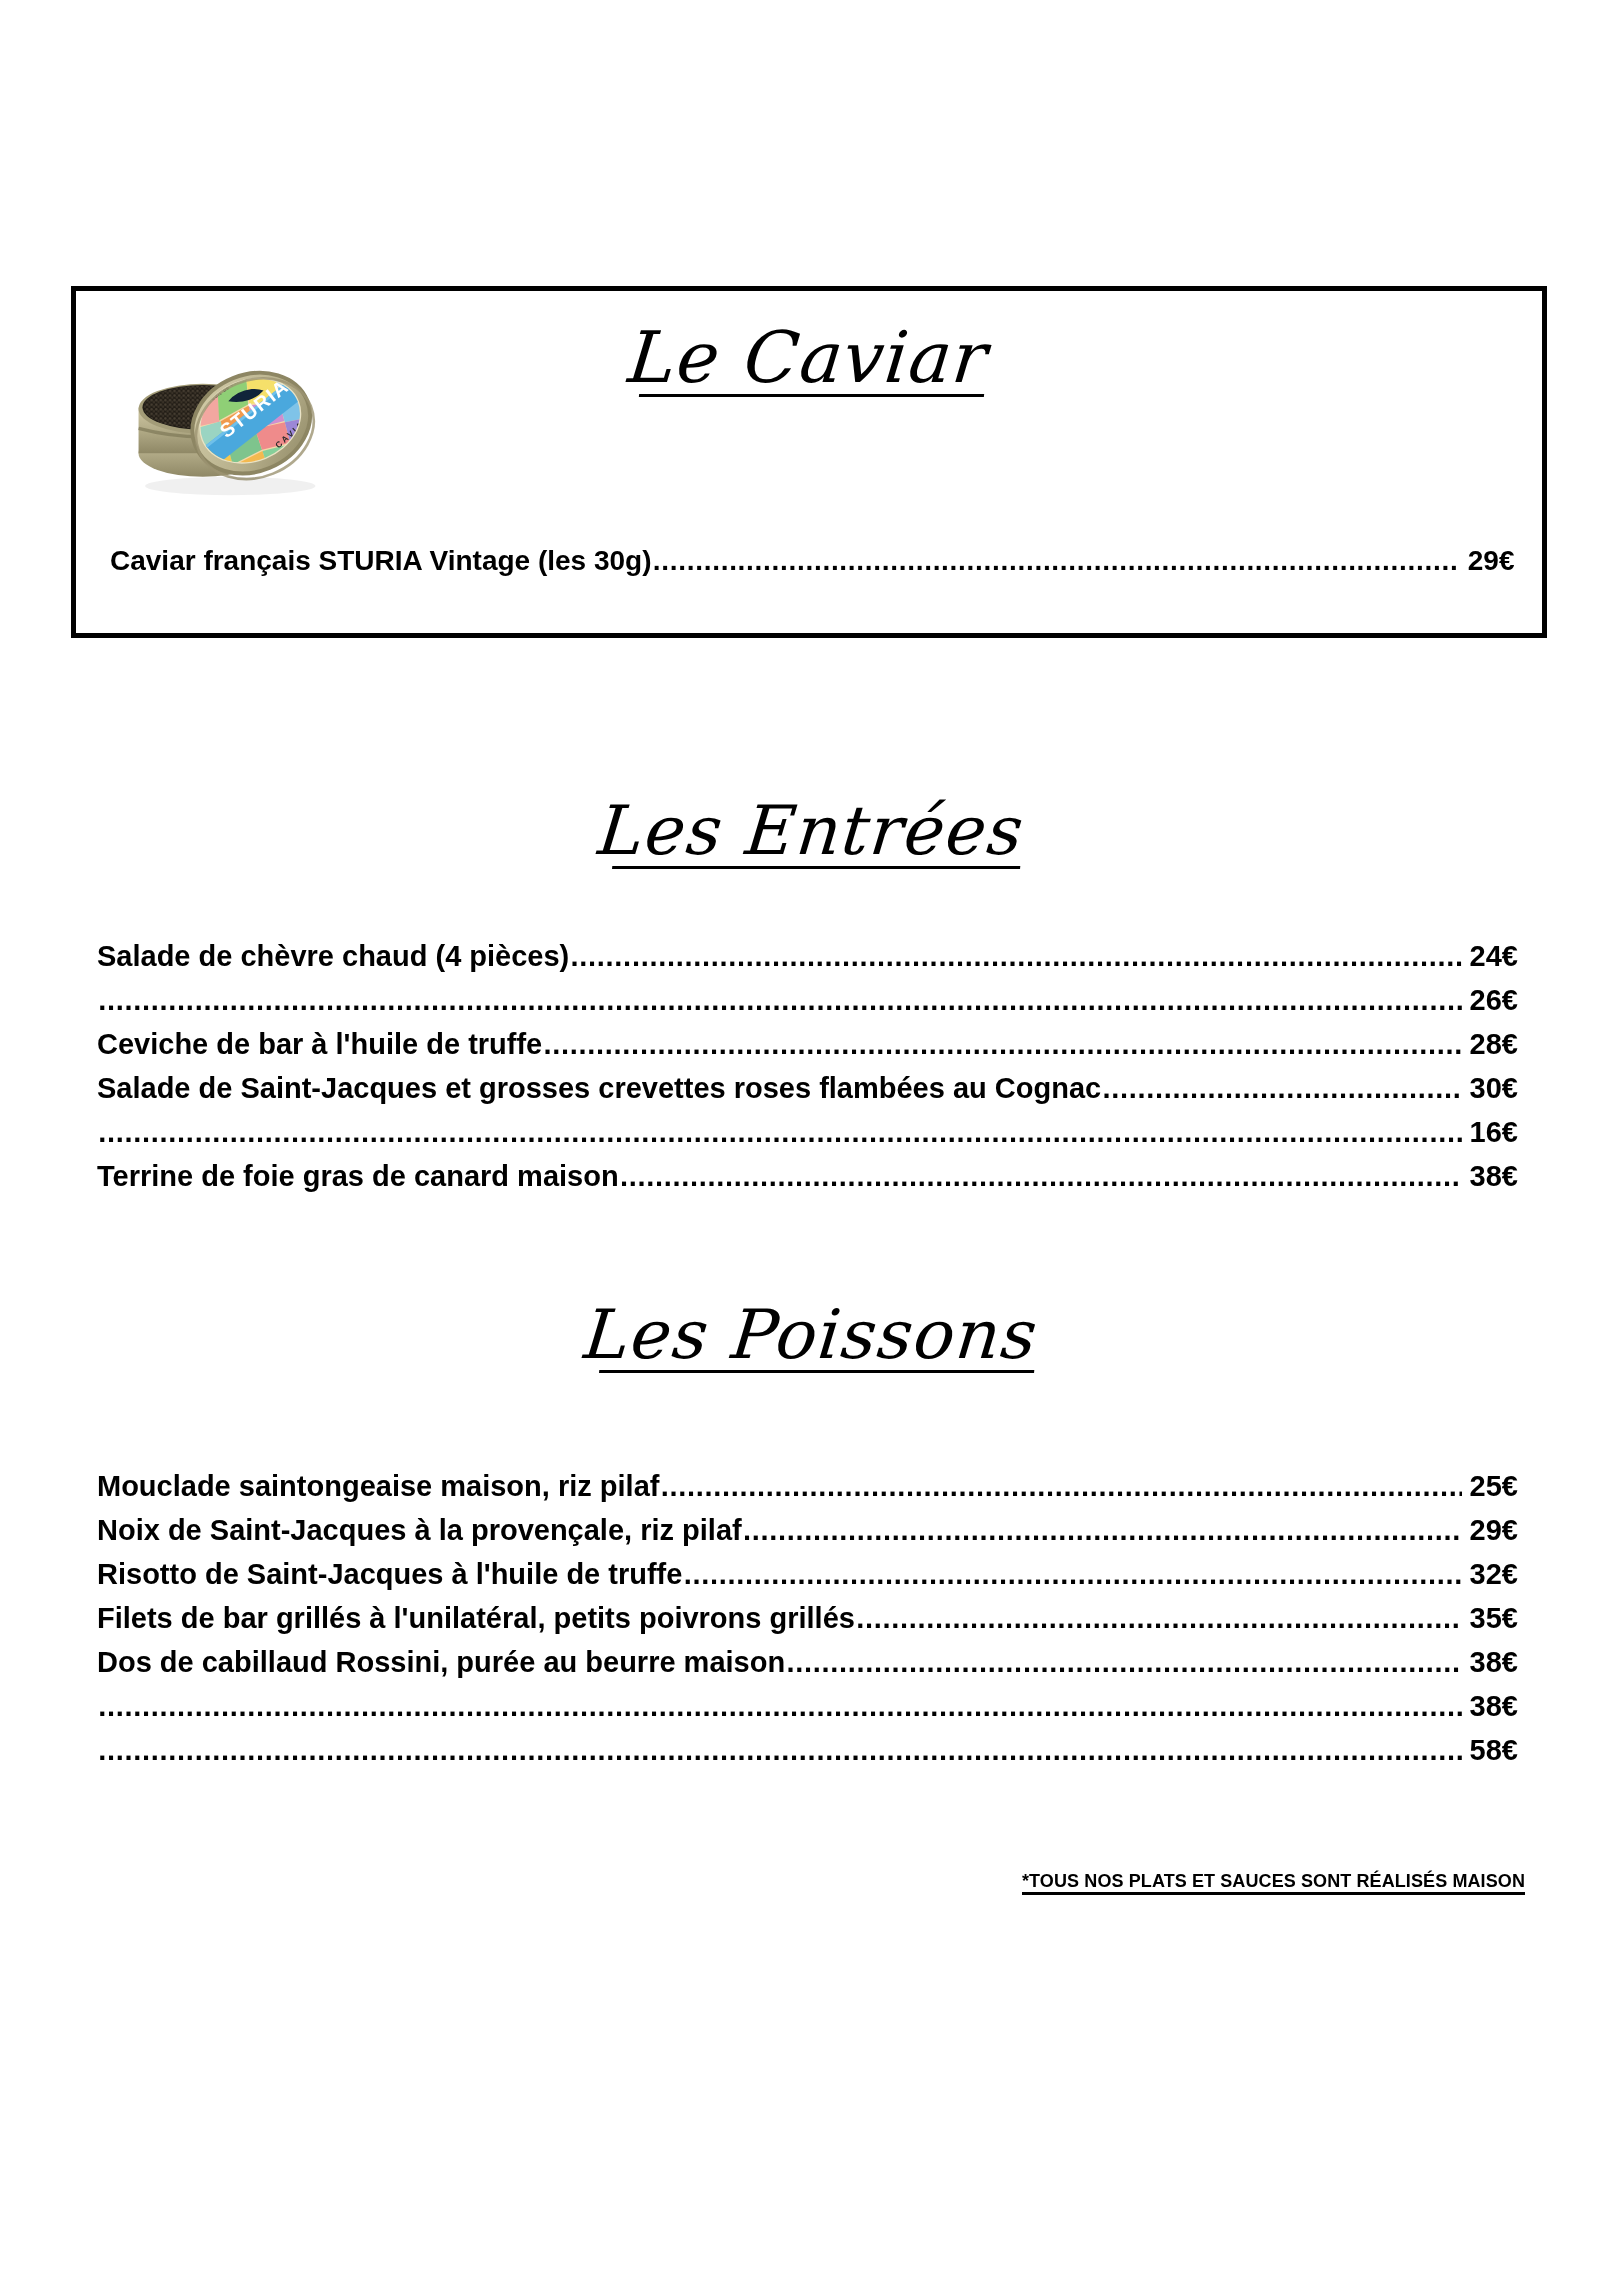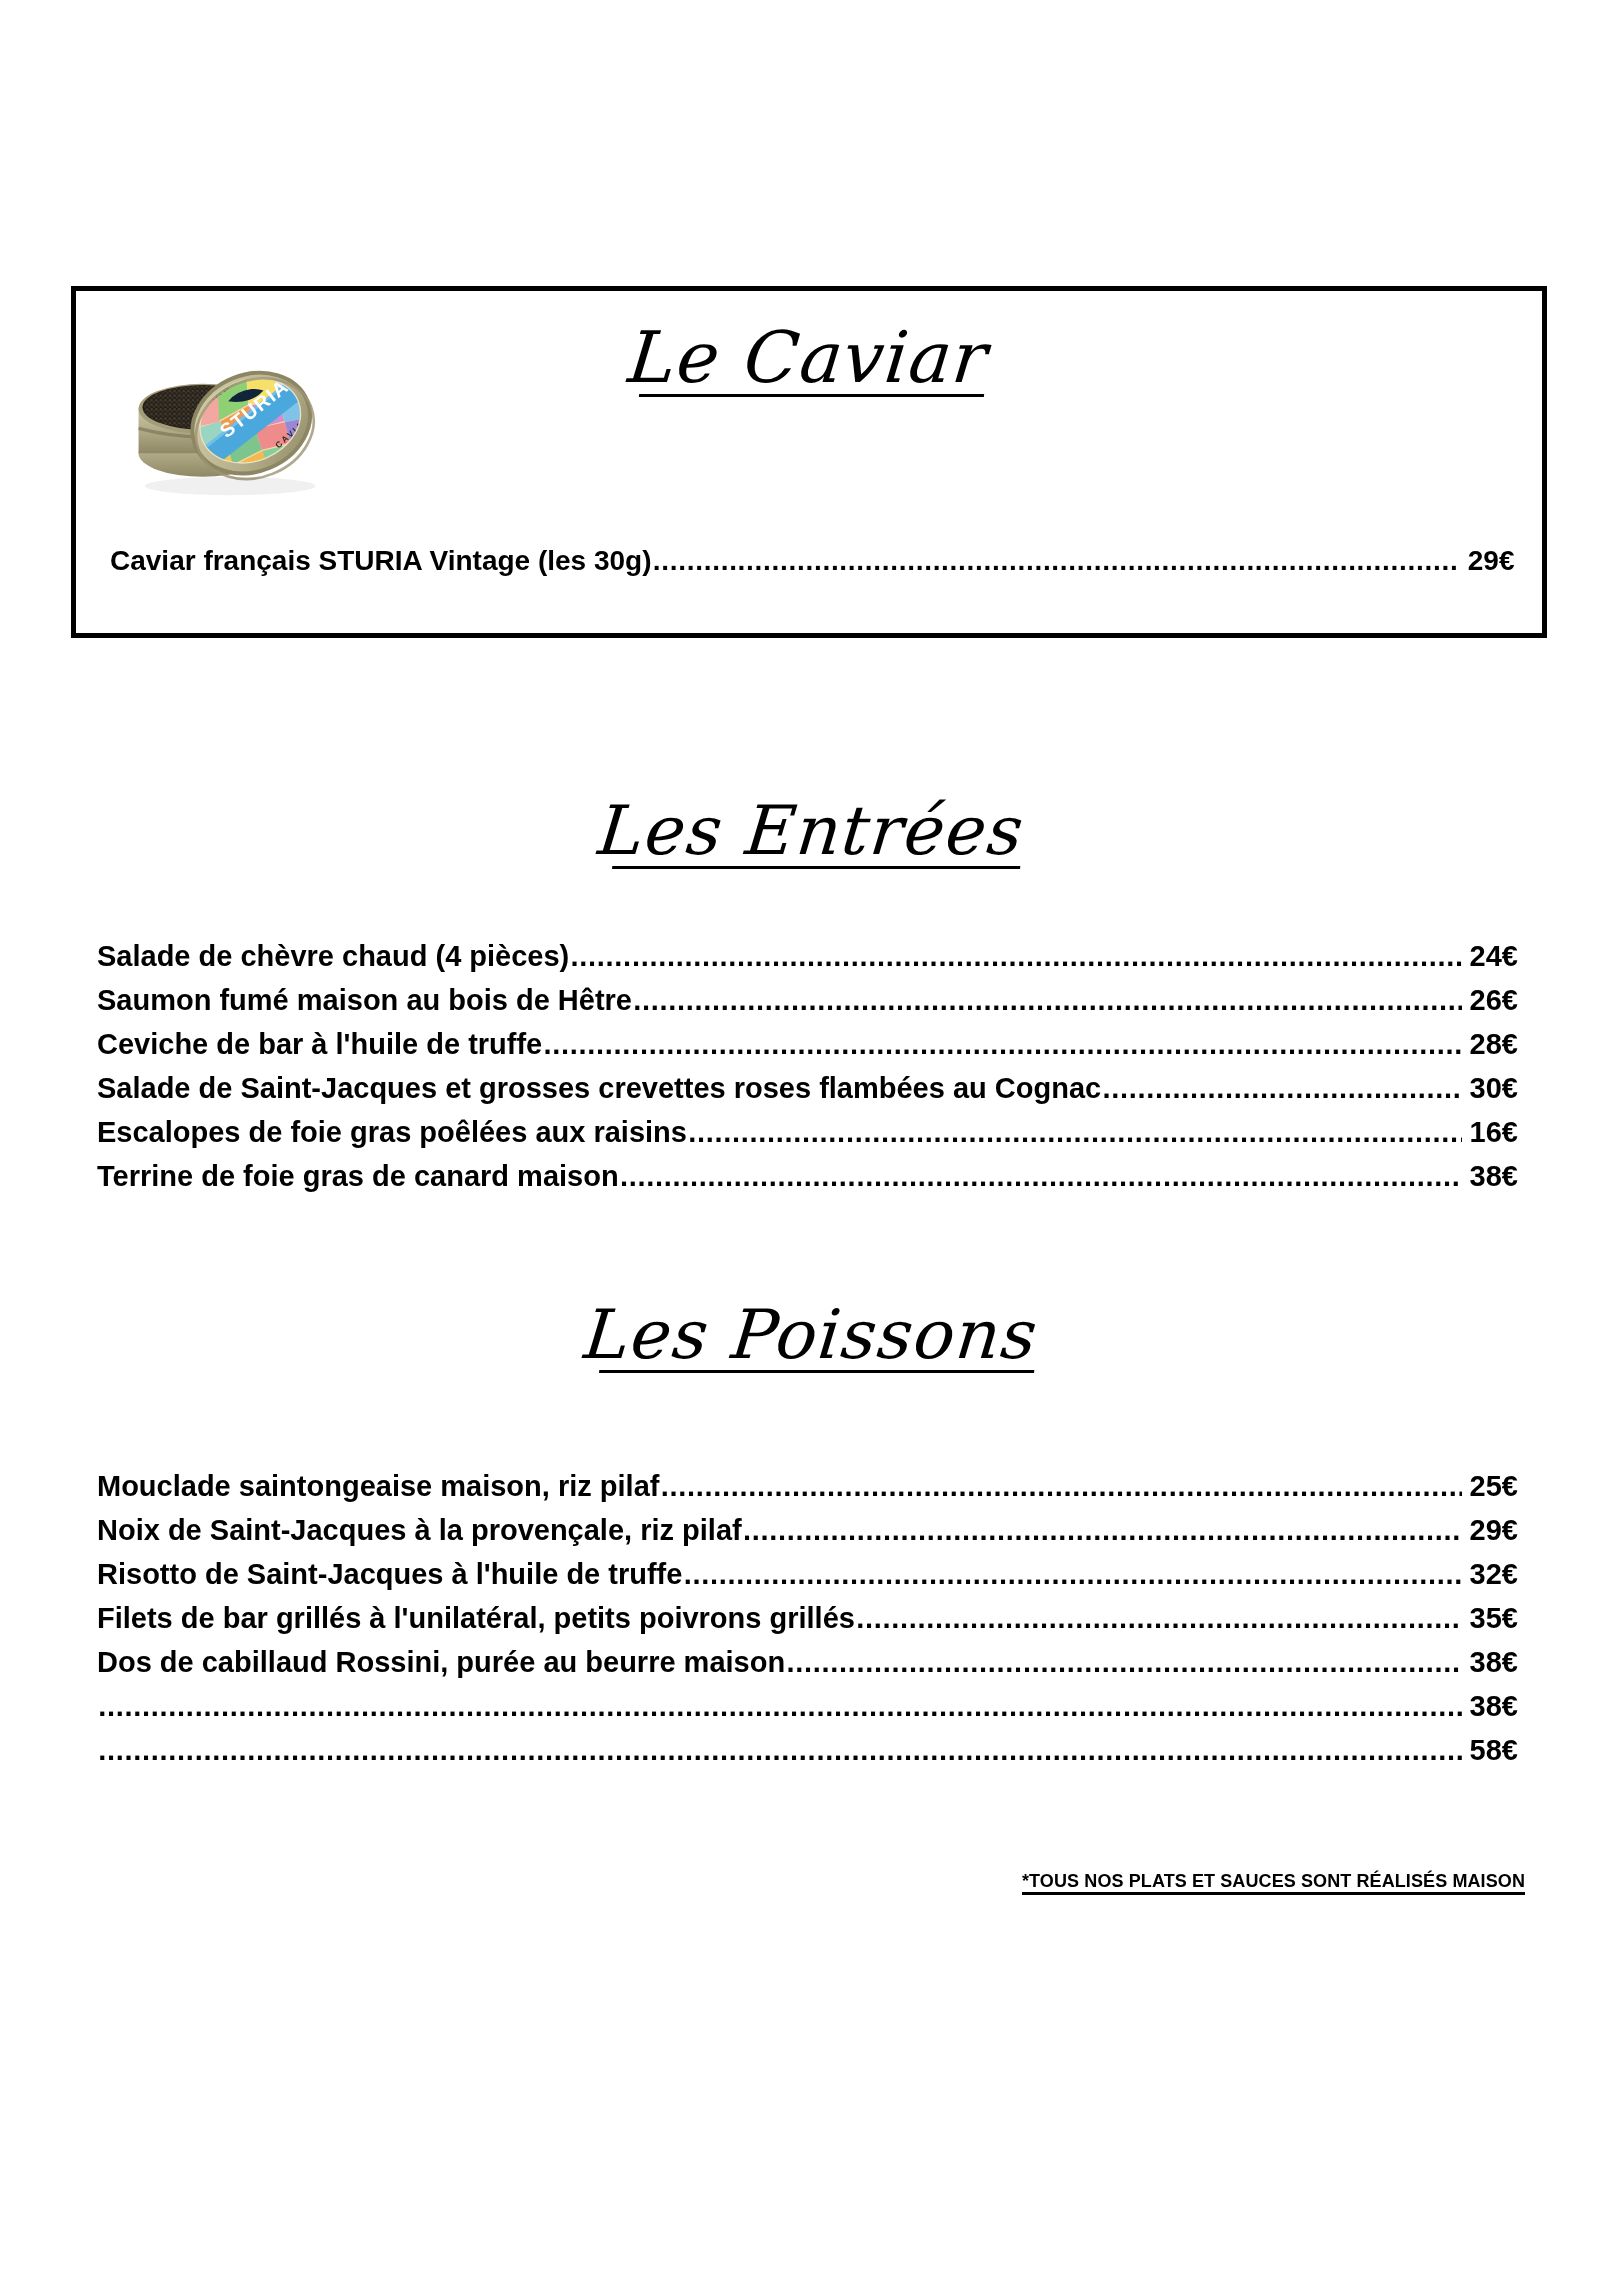--- a/index.html
+++ b/index.html
@@ -242,36 +242,34 @@
     <span class="script script-section">Les Entrées</span>
   </div>
 
   <div class="menu-list list-entrees">
     <div class="menu-row">
       <span class="item-name">Salade de chèvre chaud (4 pièces)</span>
       <span class="leader">................................................................................................................................................................</span>
       <span class="price">24€</span>
     </div>
     <div class="menu-row">
-      <span class="item-name">Saumon fumé maison au bois de Hêtre</span>
       <span class="leader">................................................................................................................................................................</span>
       <span class="price">26€</span>
     </div>
     <div class="menu-row">
       <span class="item-name">Ceviche de bar à l'huile de truffe</span>
       <span class="leader">................................................................................................................................................................</span>
       <span class="price">28€</span>
     </div>
     <div class="menu-row">
       <span class="item-name">Salade de Saint-Jacques et grosses crevettes roses flambées au Cognac</span>
       <span class="leader">................................................................................................................................................................</span>
       <span class="price">30€</span>
     </div>
     <div class="menu-row">
-      <span class="item-name">Escalopes de foie gras poêlées aux raisins</span>
       <span class="leader">................................................................................................................................................................</span>
       <span class="price">16€</span>
     </div>
     <div class="menu-row">
       <span class="item-name">Terrine de foie gras de canard maison</span>
       <span class="leader">................................................................................................................................................................</span>
       <span class="price">38€</span>
     </div>
   </div>
 

